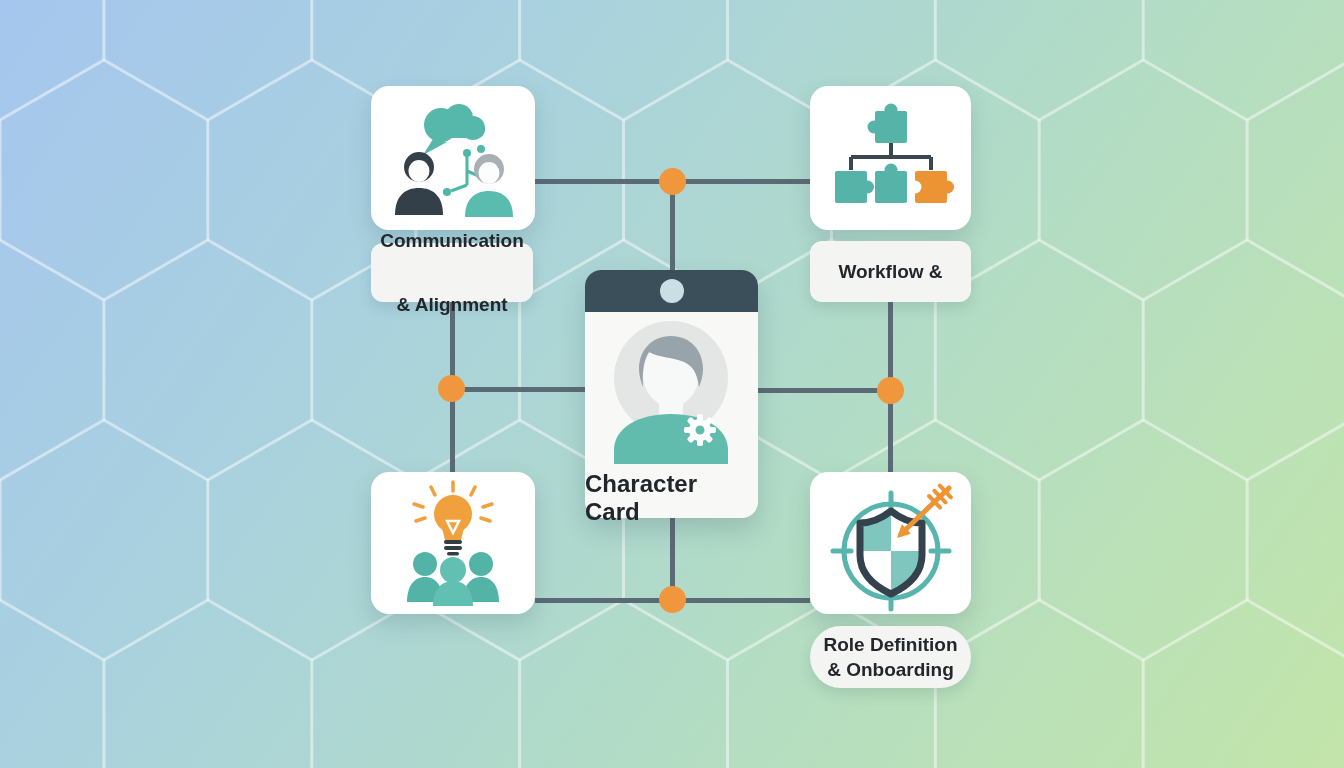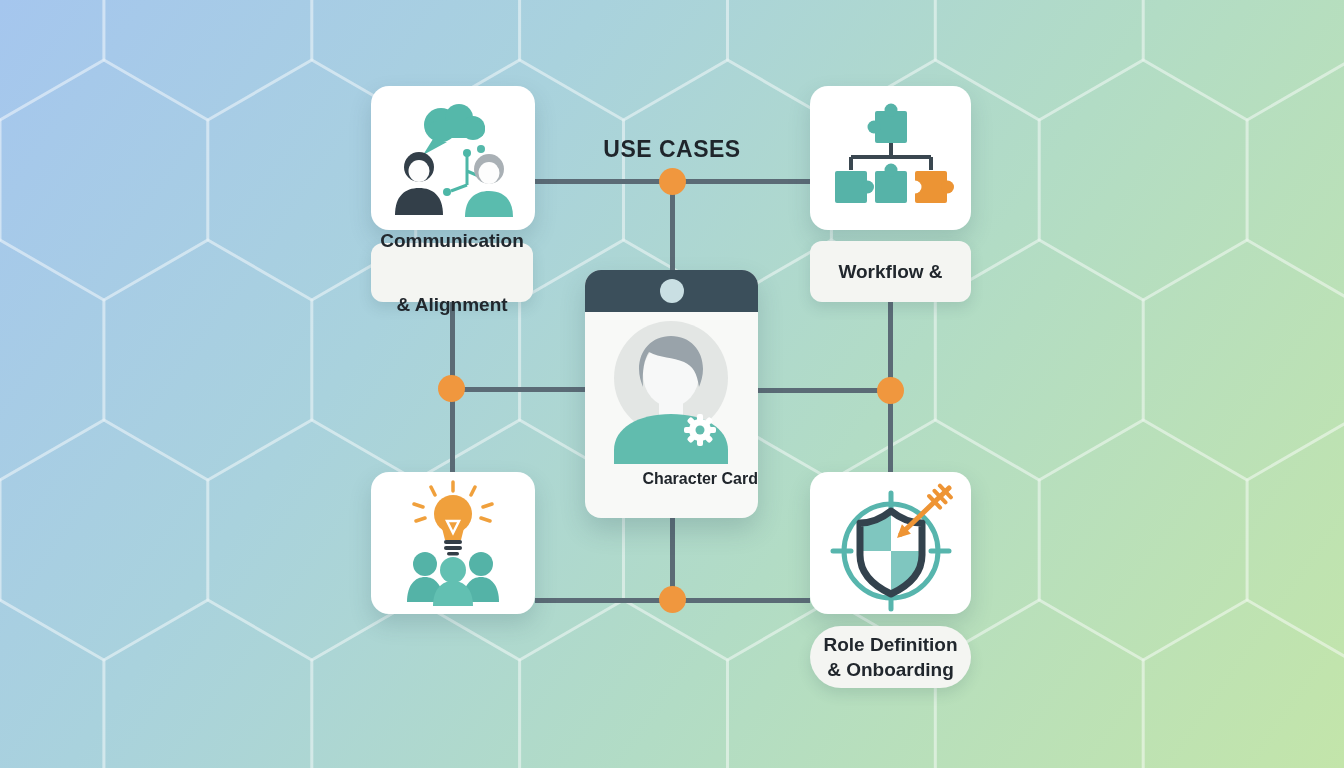--- a/index.html
+++ b/index.html
@@ -46,21 +46,21 @@
   #label-tr{left:810px;top:241px;width:161px;height:61px;}
   #label-bl{left:371px;top:626px;width:162px;height:61px;}
   #label-br{left:810px;top:626px;width:161px;height:62px;border-radius:31px;}
   .badge{
     position:absolute;left:585px;top:270px;width:173px;height:248px;z-index:4;
     background:#f8f9f7;border-radius:16px;box-shadow:0 12px 26px rgba(46,76,88,.2);
   }
   .badge-band{position:absolute;top:0;left:0;right:0;height:42px;background:#3b4f5b;border-radius:16px 16px 0 0;}
   .badge-hole{position:absolute;top:9px;left:50%;transform:translateX(-50%);width:24px;height:24px;border-radius:50%;background:#c9dfe3;}
   .avatar{position:absolute;left:11px;top:44px;}
-  .badge-label{position:absolute;left:0;right:0;top:200px;text-align:right;font-size:16px;font-weight:700;color:#20262c;}
+  .badge-label{position:absolute;left:0;right:0;top:200px;text-align:left;font-size:24px;font-weight:700;color:#20262c;}
 </style>
 </head>
 <body>
 
 <div class="stage">
 
   <svg id="hexbg" width="1344" height="768">
       <polygon points="0.0,-120.0 -103.9,-60.0 -207.8,-120.0 -207.8,-240.0 -103.9,-300.0 -0.0,-240.0" fill="none" stroke="rgba(255,255,255,0.28)" stroke-width="3"></polygon>
       <polygon points="207.8,-120.0 103.9,-60.0 -0.0,-120.0 0.0,-240.0 103.9,-300.0 207.8,-240.0" fill="none" stroke="rgba(255,255,255,0.28)" stroke-width="3"></polygon>
       <polygon points="415.7,-120.0 311.8,-60.0 207.8,-120.0 207.8,-240.0 311.8,-300.0 415.7,-240.0" fill="none" stroke="rgba(255,255,255,0.28)" stroke-width="3"></polygon>
@@ -140,21 +140,20 @@
   <div class="line" id="line-right-v"></div>
   <div class="line" id="line-mid-right-h"></div>
   <div class="line" id="line-bottom-v"></div>
   <div class="line" id="line-bottom-h"></div>
 
   <div class="dot" id="dot-top"></div>
   <div class="dot" id="dot-left"></div>
   <div class="dot" id="dot-right"></div>
   <div class="dot" id="dot-bottom"></div>
 
-  <div class="title">USE CASES</div>
 
   <div class="icon-card" id="card-tl">
     <svg width="140" height="130" viewBox="0 0 140 130">
       <g fill="#55b8aa">
         <circle cx="58" cy="32" r="17"></circle>
           <circle cx="76" cy="25" r="14"></circle>
           <circle cx="90" cy="35" r="12"></circle>
         <rect x="46" y="28" width="56" height="17" rx="8"></rect>
         <polygon points="50,46 40,62 64,49"></polygon>
         <circle cx="98" cy="56" r="4"></circle>

